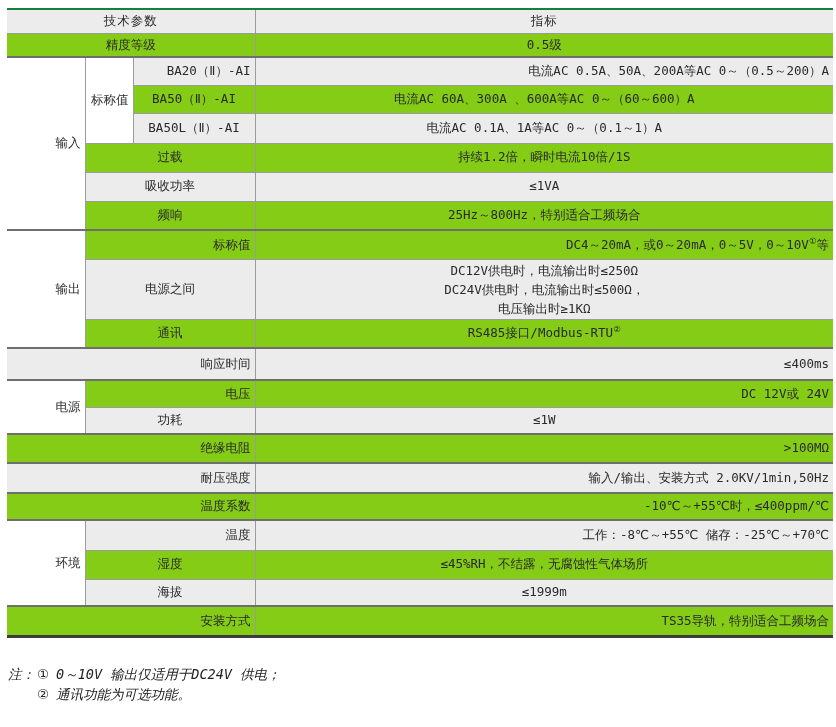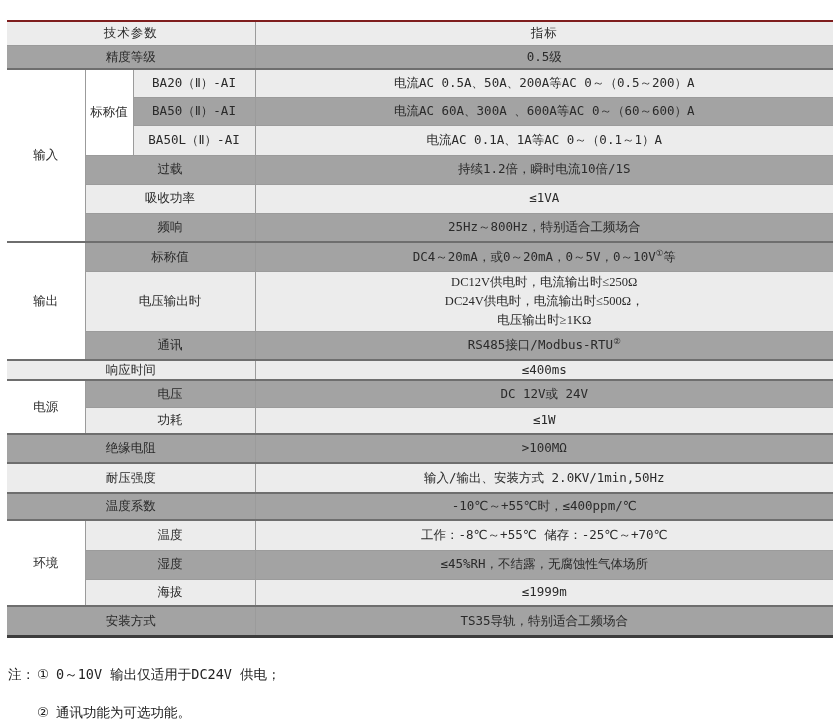--- a/index.html
+++ b/index.html
@@ -2,48 +2,48 @@
 <html><head>
 <meta charset="utf-8">
 <style>
   html, body { margin:0; padding:0; }
   body {
     width:836px; height:727px; background:#ffffff; position:relative;
     font-family:"DejaVu Sans Mono","DejaVu Sans","Liberation Sans",sans-serif;
     color:#2a2a2a;
   }
   .spec-table {
-    position:absolute; left:7px; top:20px; width:826px;
+    position:absolute; left:7px; top:8px; width:826px;
     border-collapse:collapse; table-layout:fixed;
-    border-top:2px solid #7f1d1d;
+    border-top:2px solid #15803d;
     border-bottom:3px solid #3c3c3c;
     border-left:hidden; border-right:hidden;
   }
   .spec-table td {
     border:1px solid #9b9b9b;
     padding:0 4px;
     text-align:center; vertical-align:middle;
     font-size:12.5px; line-height:1.3;
-    background:#a3a3a3;
+    background:#84cc16;
     overflow:hidden; white-space:nowrap;
   }
   tr.shade > td { background:#ececec; }
   td.span-cell { background:#ffffff !important; }
-  tr.section-start > td { border-top:2px solid #6e6e6e; }
+  tr.section-start > td { border-top:2px solid #6e6e6e;text-align:right; }
   .hdr { letter-spacing:1px; }
-  .h24{height:24px}.h25{height:20px}.h27{height:27px}.h28{height:28px}
+  .h24{height:24px}.h25{height:32px}.h27{height:27px}.h28{height:28px}
   .h29{height:29px}.h30{height:30px}.h60{height:60px}
   td sup { font-size:8.5px; line-height:0; vertical-align:super; }
-  .ml div { line-height:19px;font-family:Liberation Serif, serif; }
+  .ml div { line-height:19px; }
   .notes {
     position:absolute; left:8px; top:664px;
     font-size:13.5px; color:#222222; white-space:nowrap;
   }
-  .note-line { line-height:20px; }
-  .note-indent { margin-top:18px; padding-left:27px; }
+  .note-line { line-height:20px;font-style:italic; }
+  .note-indent { padding-left:27px; }
   .marker { margin:0 7px 0 2px; }
 </style>
 </head>
 <body>
 
 <table class="spec-table">
   <colgroup>
     <col style="width:78px">
       <col style="width:48px">
       <col style="width:122px">
@@ -86,21 +86,21 @@
       <td colspan="2">频响</td>
       <td>25Hz～800Hz，特别适合工频场合</td>
     </tr>
 
     <tr class="section-start h29">
       <td rowspan="3" class="span-cell">输出</td>
       <td colspan="2">标称值</td>
       <td><span>DC4～20mA，或0～20mA，0～5V，0～10V</span><sup>①</sup><span>等</span></td>
     </tr>
     <tr class="shade h60">
-      <td colspan="2">电压输出时</td>
+      <td colspan="2">电源之间</td>
       <td class="ml">
         <div>DC12V供电时，电流输出时≤250Ω</div>
         <div>DC24V供电时，电流输出时≤500Ω，</div>
         <div>电压输出时≥1KΩ</div>
       </td>
     </tr>
     <tr class="h29">
       <td colspan="2">通讯</td>
       <td><span>RS485接口/Modbus-RTU</span><sup>②</sup></td>
     </tr>

